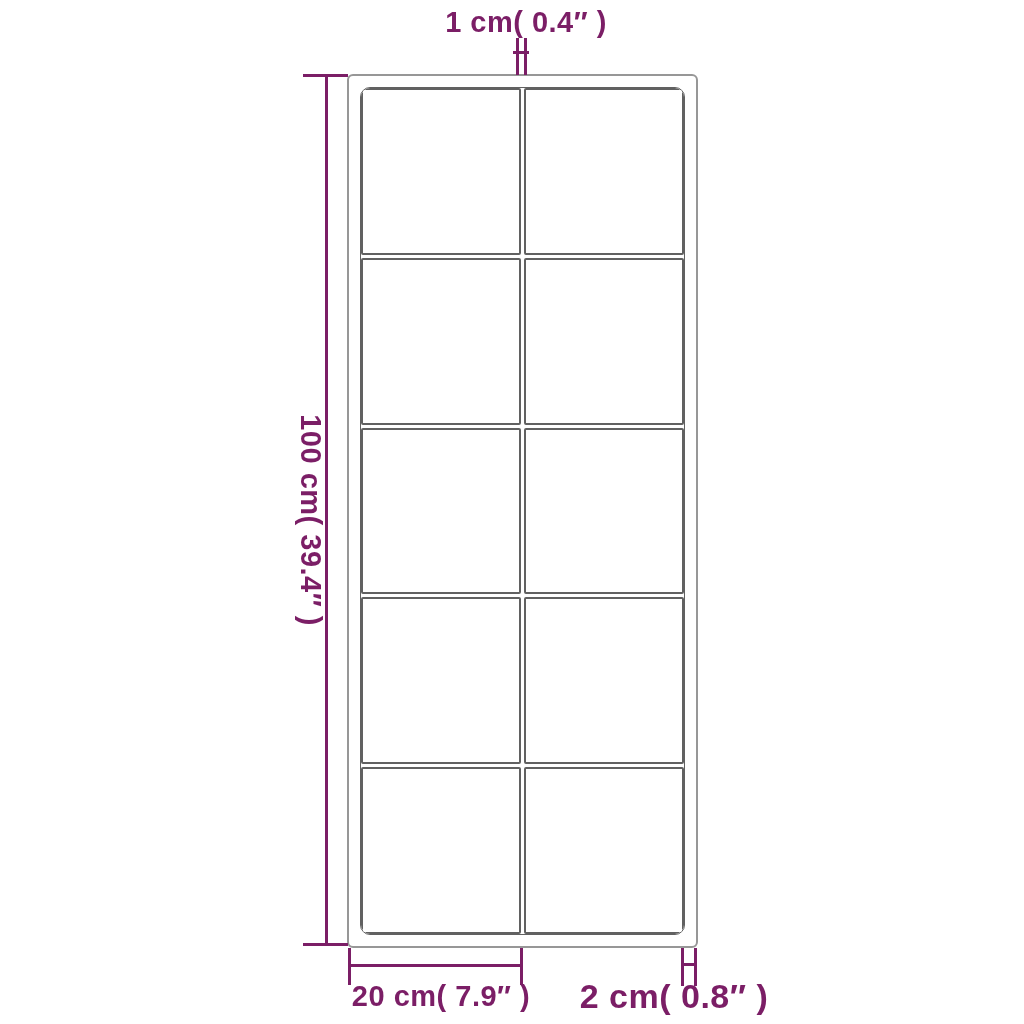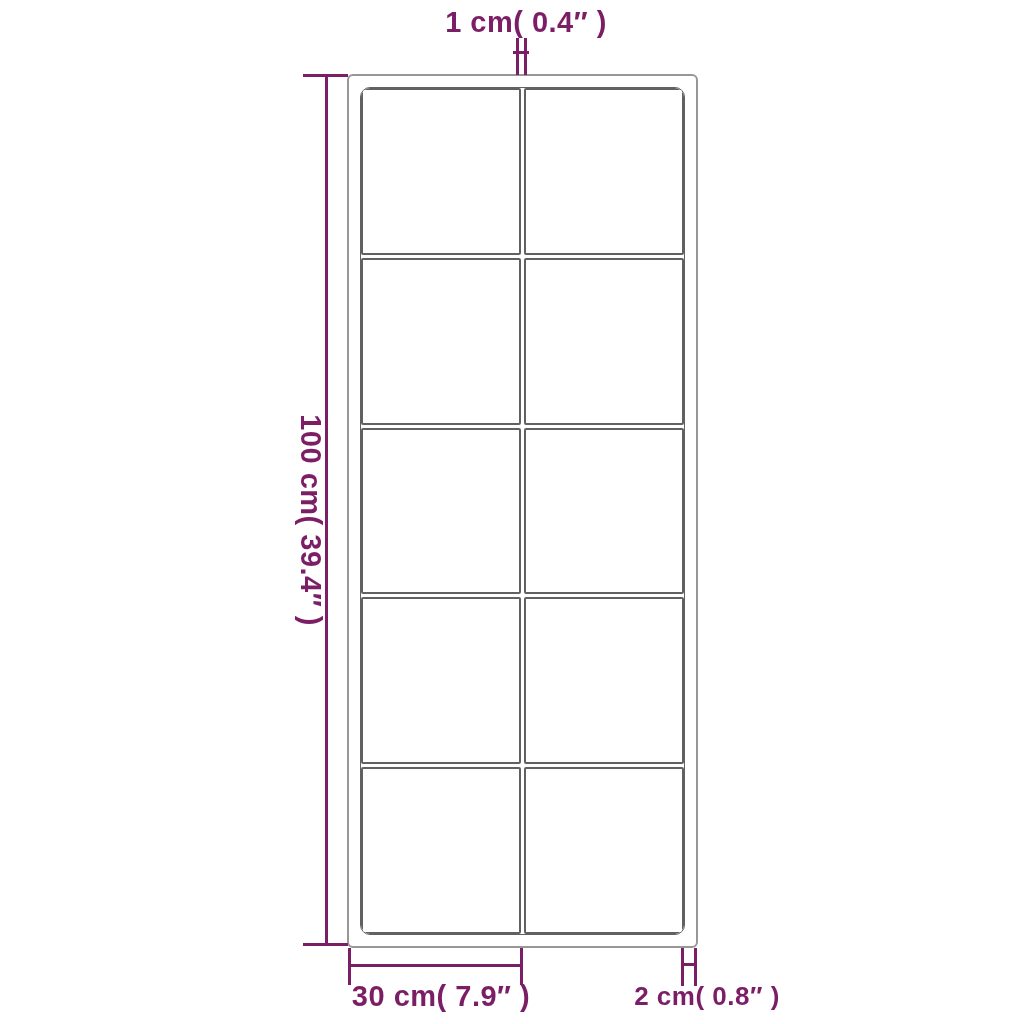--- a/index.html
+++ b/index.html
@@ -71,21 +71,21 @@
   .label-1{left:426px;top:6px;width:200px;height:32px;}
   
   .hline-20{left:350px;top:964px;width:172px;height:3px;}
   .tick-20-left{left:348px;top:948px;width:3px;height:37px;}
   .tick-20-right{left:520px;top:948px;width:3px;height:37px;}
   .label-20{left:341px;top:980px;width:200px;height:32px;}
   
   .m2-left{left:681px;top:948px;width:3px;height:38px;}
   .m2-right{left:694px;top:948px;width:3px;height:38px;}
   .m2-cross{left:681px;top:963px;width:16px;height:3px;}
-  .label-2{left:607px;top:980px;width:200px;height:32px;font-size:26px;}
+  .label-2{left:574px;top:980px;width:200px;height:32px;font-size:34px;}
 </style>
 </head>
 <body>
 
 <div class="canvas">
 
   <div class="outer-rect"></div>
 
   <div class="grid-rect">
     <div class="pane"></div>
@@ -106,20 +106,20 @@
   <div class="dim-label label-100">100 cm( 39.4″ )</div>
 
   <div class="dim m1-left"></div>
   <div class="dim m1-right"></div>
   <div class="dim m1-cross"></div>
   <div class="dim-label label-1">1 cm( 0.4″ )</div>
 
   <div class="dim hline-20"></div>
   <div class="dim tick-20-left"></div>
   <div class="dim tick-20-right"></div>
-  <div class="dim-label label-20">30 cm( 7.9″ )</div>
+  <div class="dim-label label-20">20 cm( 7.9″ )</div>
 
   <div class="dim m2-left"></div>
   <div class="dim m2-right"></div>
   <div class="dim m2-cross"></div>
   <div class="dim-label label-2">2 cm( 0.8″ )</div>
 
 </div>
 
 </body></html>

